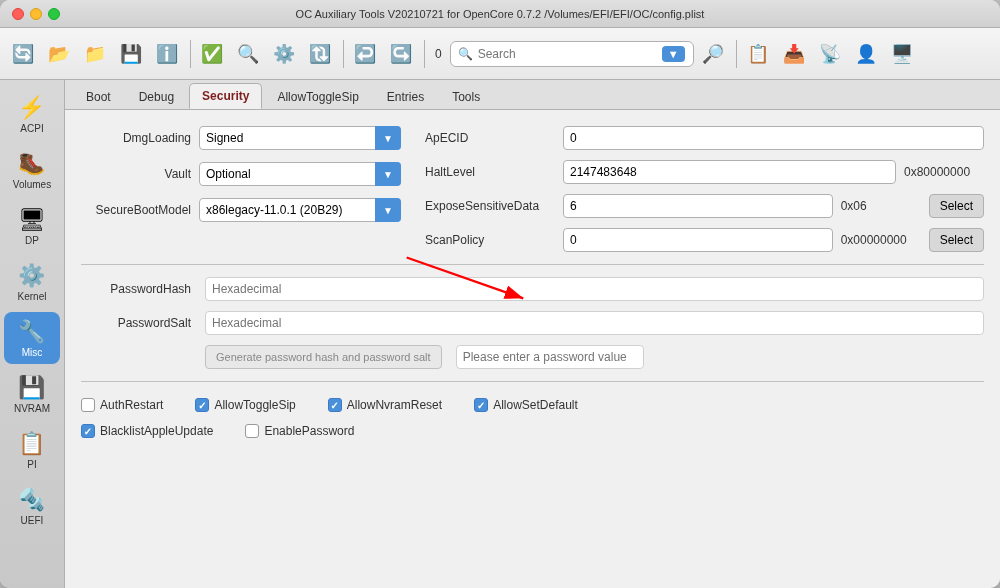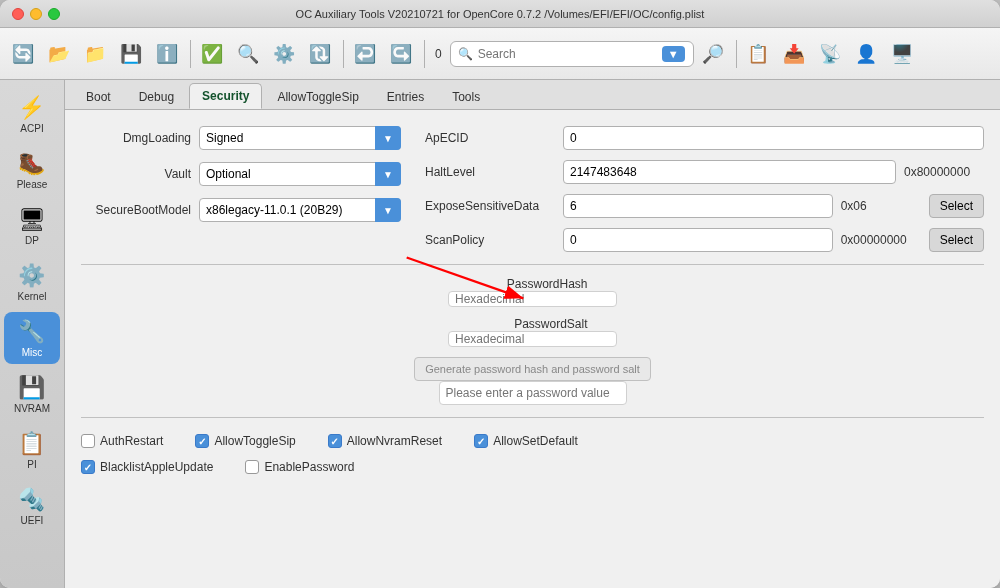--- a/index.html
+++ b/index.html
@@ -170,21 +170,21 @@
       border-radius: 5px 5px 0 0;
       border: 1px solid transparent;
       border-bottom: none;
       color: #333;
     }
     .tab.active {
       background: #f0f0f0;
       border-color: #b0b0b0;
       border-bottom: 1px solid #f0f0f0;
       font-weight: 600;
-      color: #14532d;
+      color: #7f1d1d;
     }
     .panel {
       flex: 1;
       background: #f0f0f0;
       padding: 16px;
       overflow-y: auto;
     }
     .form-section {
       display: flex;
       gap: 24px;
@@ -282,22 +282,21 @@
     }
     .password-section {
       display: flex;
       flex-direction: column;
       gap: 10px;
       margin-top: 8px;
     }
     .password-row {
       display: flex;
       align-items: center;
-      gap: 0;
-      flex-direction: column;
+      gap: 14px;
     }
     .password-label {
       font-size: 12px;
       color: #333;
       font-weight: 500;
       min-width: 110px;
       text-align: right;
     }
     .password-input {
       flex: 1;
@@ -462,21 +461,21 @@
 
   <div class="main-content">
 
     <div class="sidebar">
       <div class="sidebar-item">
         <span class="sidebar-icon">⚡</span>
         <span class="sidebar-label">ACPI</span>
       </div>
       <div class="sidebar-item">
         <span class="sidebar-icon">🥾</span>
-        <span class="sidebar-label">Please</span>
+        <span class="sidebar-label">Volumes</span>
       </div>
       <div class="sidebar-item">
         <span class="sidebar-icon">🖥</span>
         <span class="sidebar-label">DP</span>
       </div>
       <div class="sidebar-item">
         <span class="sidebar-icon">⚙️</span>
         <span class="sidebar-label">Kernel</span>
       </div>
       <div class="sidebar-item active">

